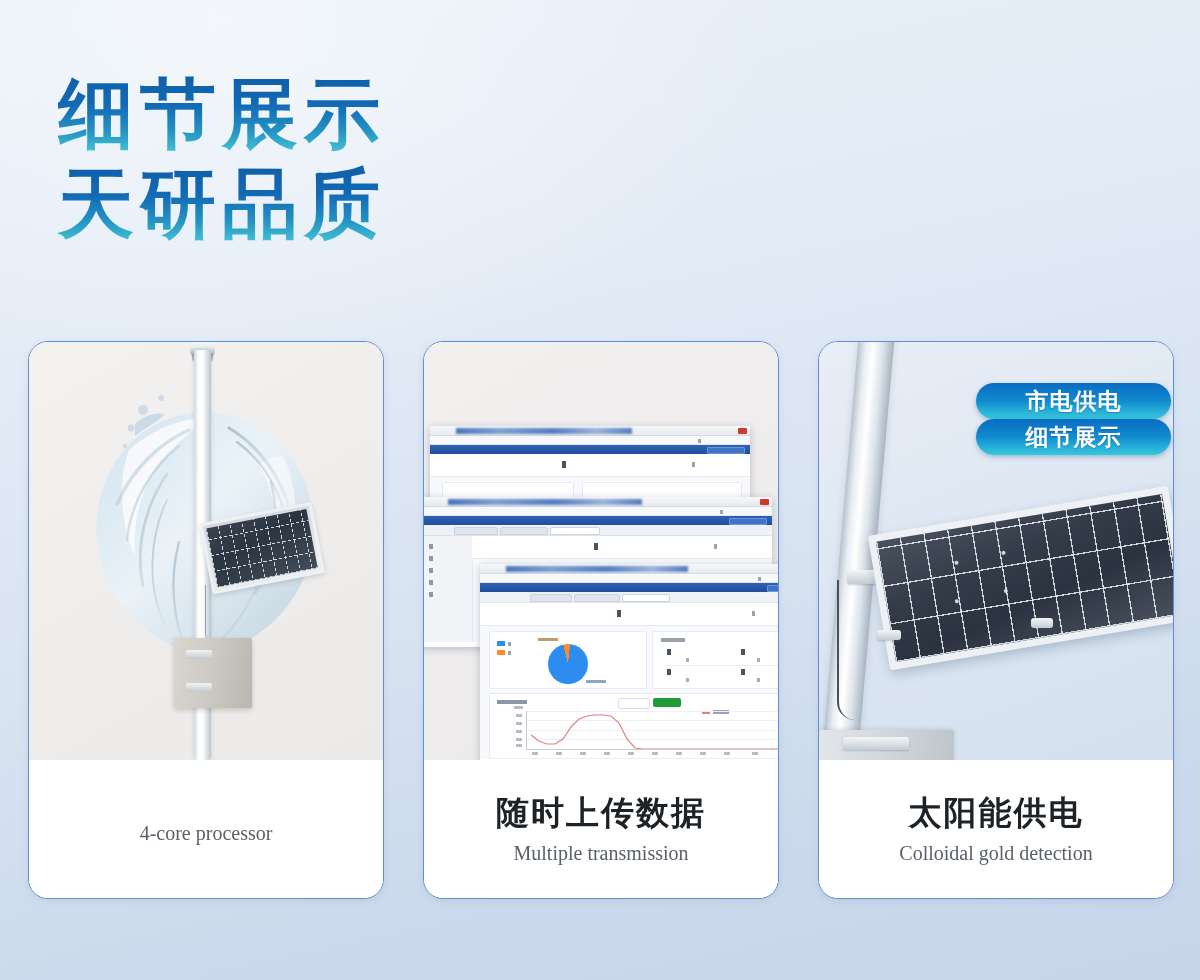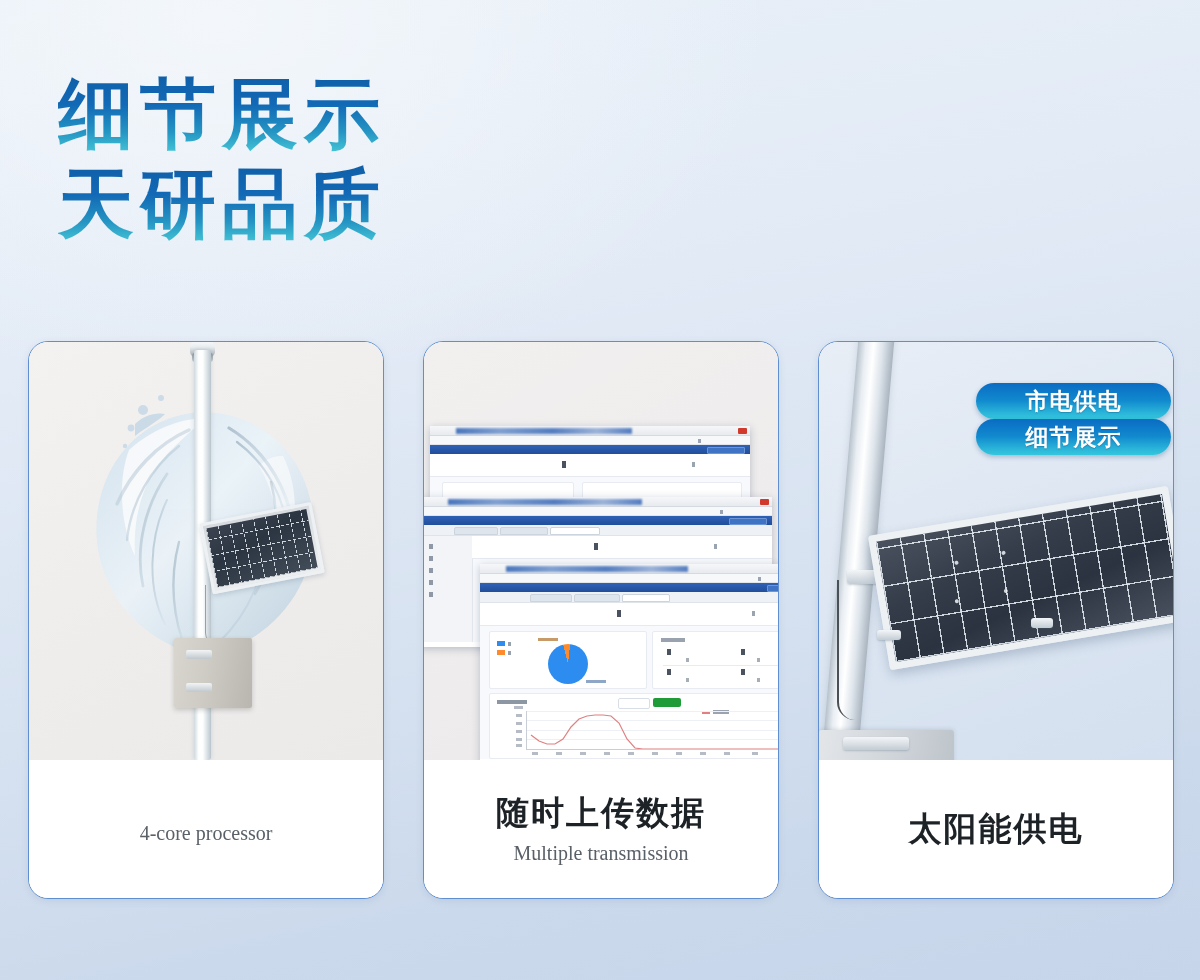--- a/index.html
+++ b/index.html
@@ -406,16 +406,17 @@
       <div class="clamp3" style="left:24px;top:395px;width:66px;height:13px;"></div>
 
       <div id="badges">
         <div class="badge">市电供电</div>
         <div class="badge">细节展示</div>
       </div>
     </div>
 
     <div class="card-caption">
       <div class="cap-cn">太阳能供电</div>
+      <div class="cap-en">Colloidal gold detection</div>
     </div>
   </div>
 
 </div>
 
 </body></html>

